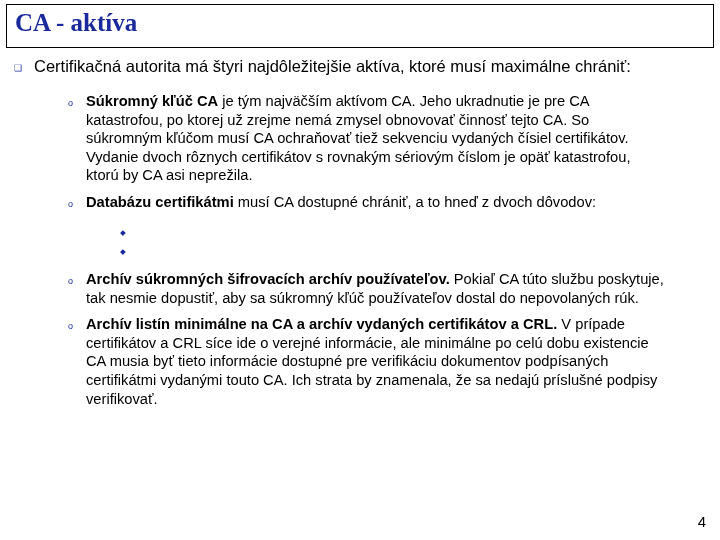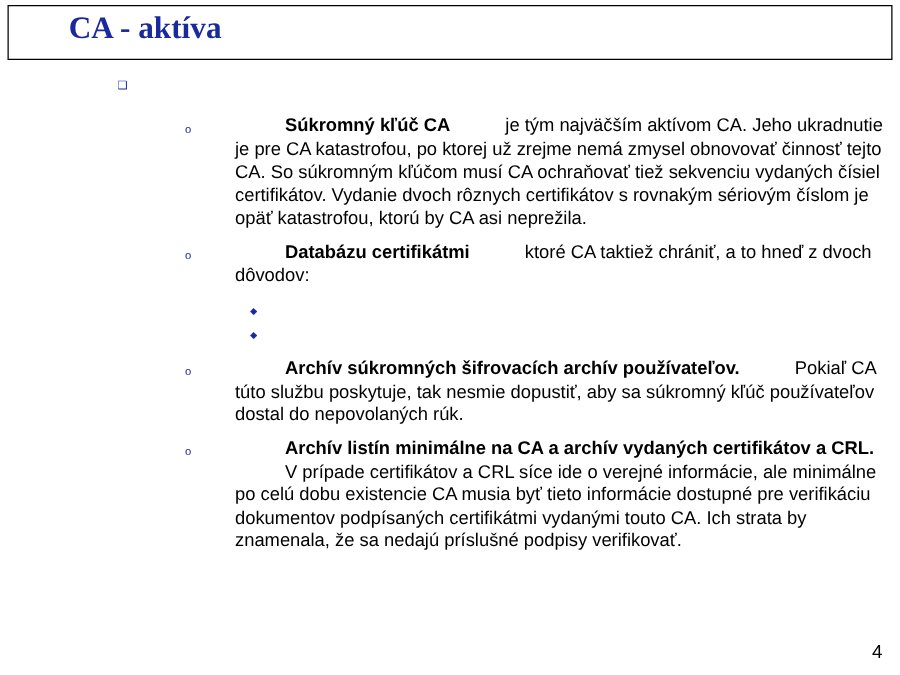--- a/index.html
+++ b/index.html
@@ -1,15 +1,15 @@
 <!DOCTYPE html>
 <html><head>
 <meta charset="utf-8">
 <style>
-  * { box-sizing: border-box; padding-left: 40px; }
+  * { box-sizing: border-box; }
   html, body {
     margin: 0;
     padding: 0;
   }
   body {
     width: 720px;
     height: 540px;
     background: #ffffff;
     font-family: "Liberation Sans", sans-serif;
     color: #000000;
@@ -133,34 +133,35 @@
 <div class="slide">
 
   <div class="title-box">
     <div class="title-text">CA - aktíva</div>
   </div>
 
   <div class="body">
 
     <div class="lvl1">
       <span class="bullet">❑</span>
+      <span class="txt">Certifikačná autorita má štyri najdôležitejšie aktíva, ktoré musí maximálne chrániť:</span>
     </div>
 
     <div class="spacer-sm"></div>
 
     <div class="lvl2">
       <span class="bullet">o</span>
       <span class="txt"><b>Súkromný kľúč CA</b><span> je tým najväčším aktívom CA. Jeho ukradnutie je pre CA katastrofou, po ktorej už zrejme nemá zmysel obnovovať činnosť tejto CA. So súkromným kľúčom musí CA ochraňovať tiež sekvenciu vydaných čísiel certifikátov. Vydanie dvoch rôznych certifikátov s rovnakým sériovým číslom je opäť katastrofou, ktorú by CA asi neprežila.</span></span>
     </div>
 
     <div class="spacer-sm"></div>
 
     <div class="lvl2">
       <span class="bullet">o</span>
-      <span class="txt"><b>Databázu certifikátmi</b><span> ktoré CA taktiež chrániť, a to hneď z dvoch dôvodov:</span></span>
+      <span class="txt"><b>Databázu certifikátmi</b><span> musí CA dostupné chrániť, a to hneď z dvoch dôvodov:</span></span>
     </div>
 
     <div class="spacer-sm"></div>
 
     <div class="lvl3">
       <span class="bullet">◆</span>
     </div>
     <div class="lvl3">
       <span class="bullet">◆</span>
     </div>

